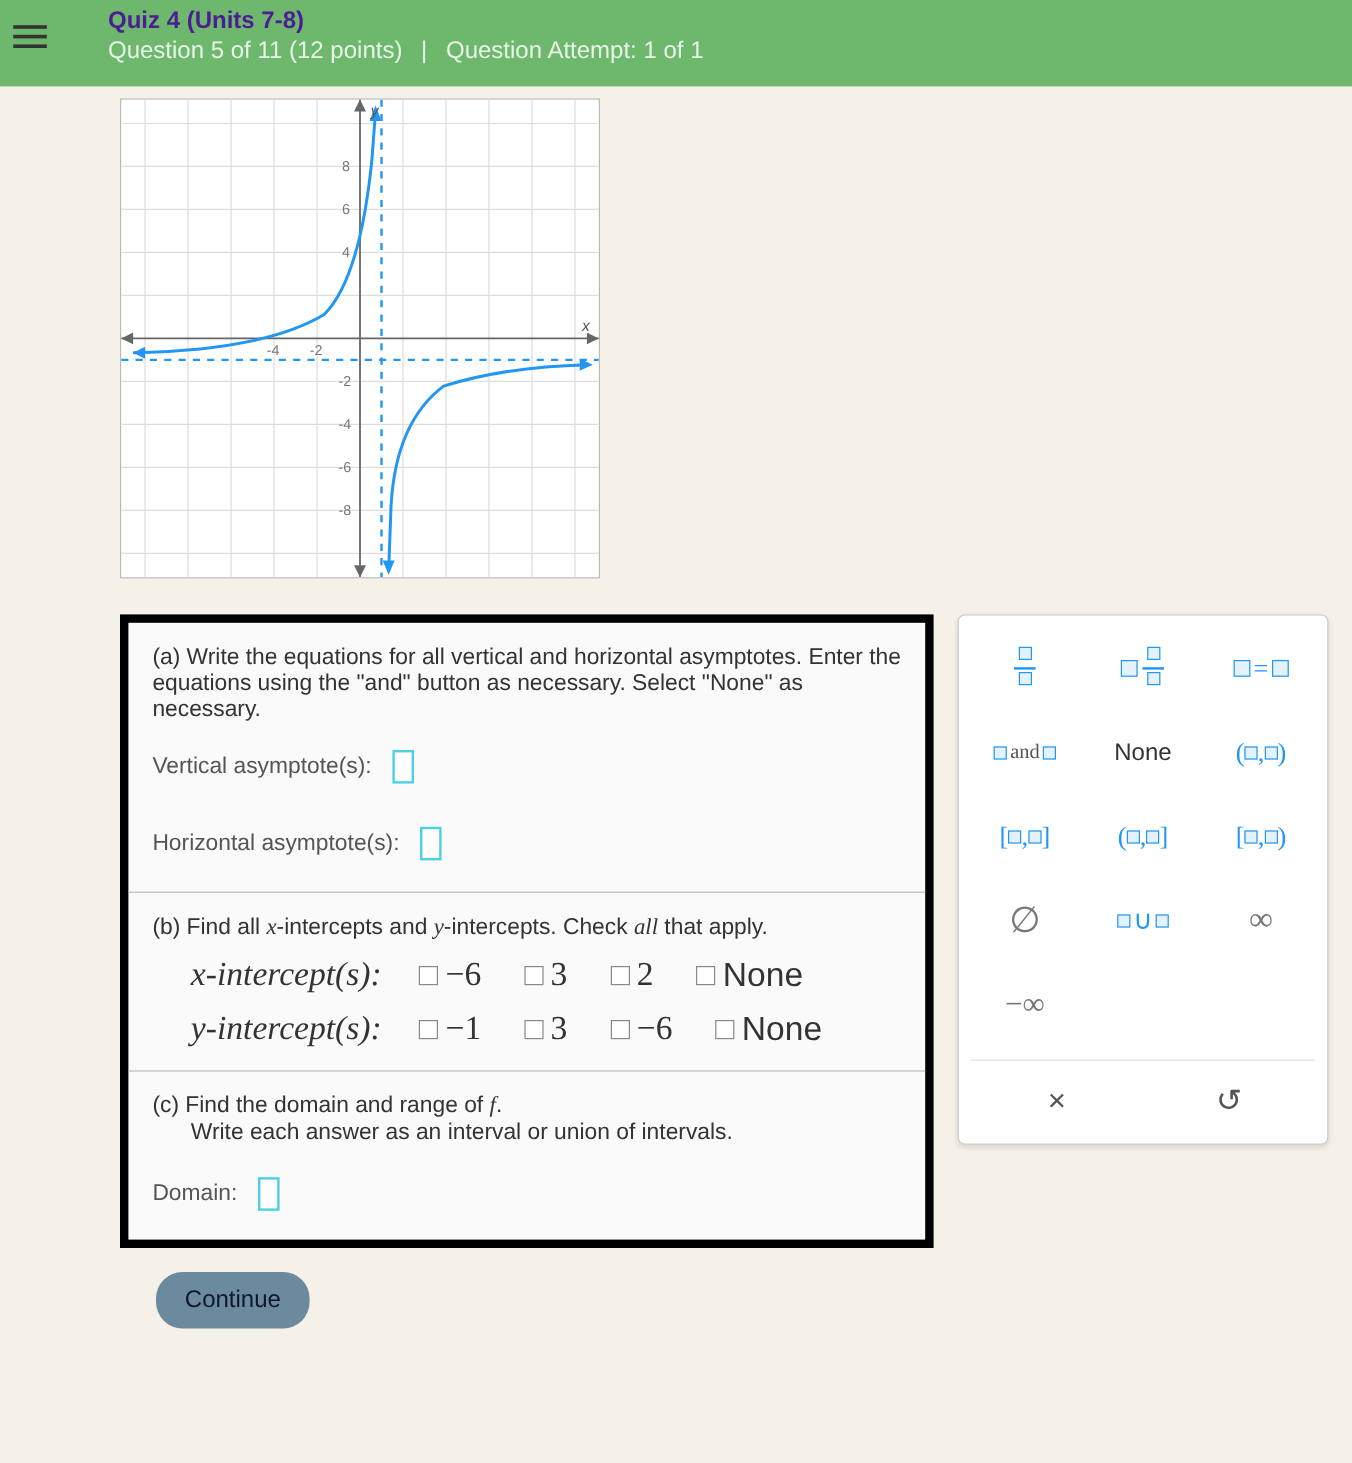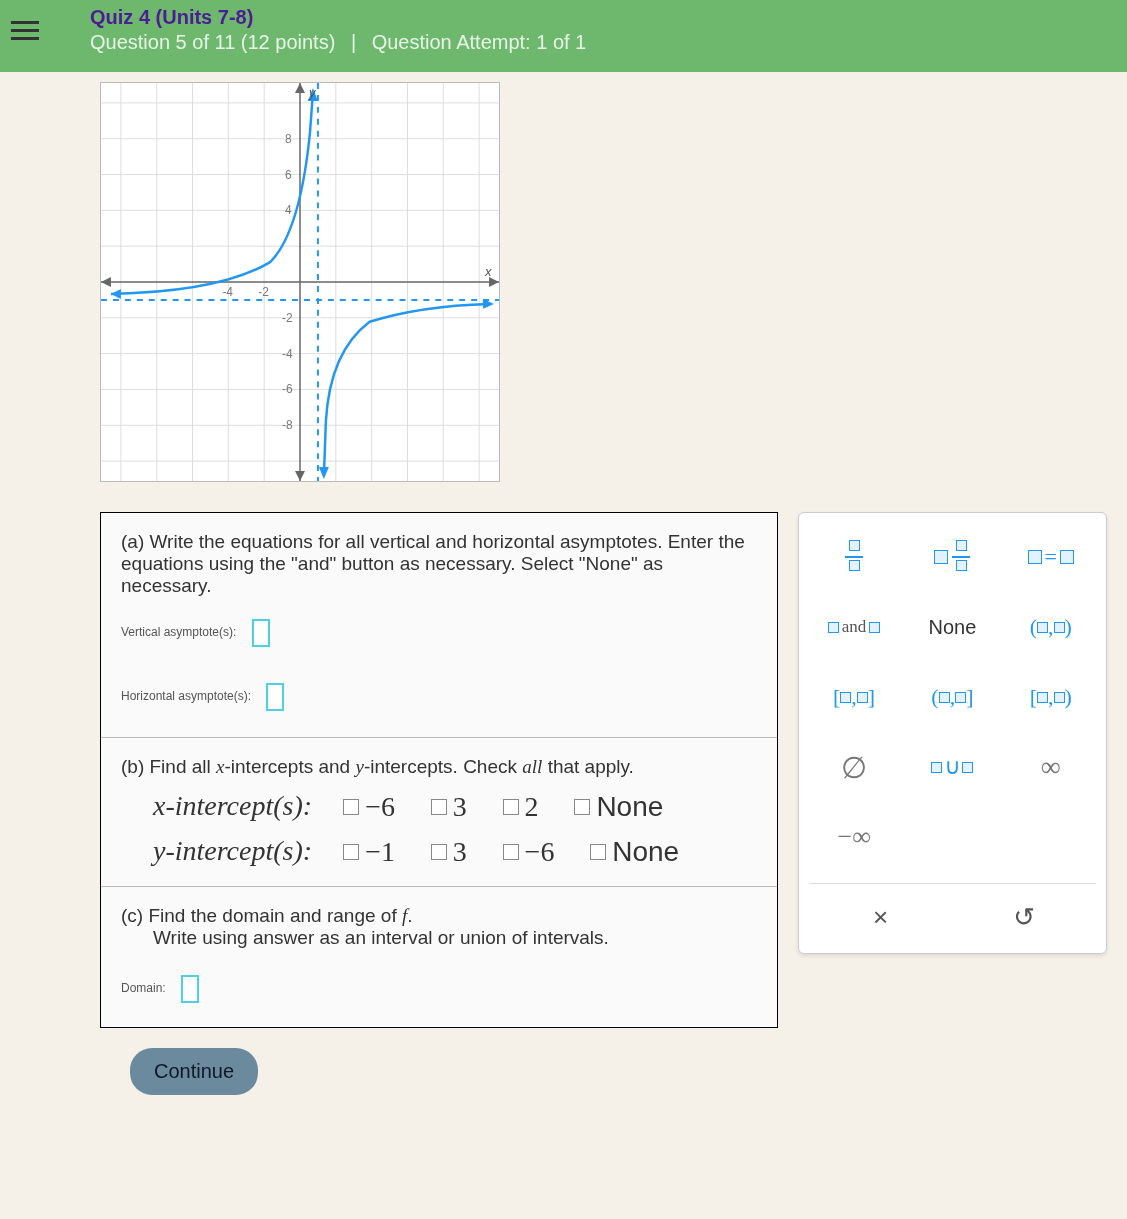--- a/index.html
+++ b/index.html
@@ -8,26 +8,26 @@
 .hamburger { width: 50px; height: 60px; display: flex; flex-direction: column; justify-content: center; align-items: center; gap: 5px; cursor: pointer; }
 .hamburger span { display: block; width: 28px; height: 3px; background: #333; }
 .top-text { margin-left: 40px; }
 .quiz-title { font-size: 20px; font-weight: bold; color: #4c1d95; margin-bottom: 2px; }
 .question-info { font-size: 20px; color: #e8f5e8; }
 .divider-v { display: inline-block; margin: 0 10px; color: #e8f5e8; font-weight: 300; }
 .content-area { padding: 10px 20px 20px 100px; }
 .graph-box { width: 400px; height: 400px; background: #fff; border: 1px solid #bbb; position: relative; margin-bottom: 30px; }
 .graph-box svg { width: 100%; height: 100%; }
 .main-row { display: flex; gap: 20px; align-items: flex-start; }
-.questions-col { width: 680px; border: 1px solid #000000; background: #fafafa; }
+.questions-col { width: 680px; border: 7px solid #000000; background: #fafafa; }
 .q-section { border-bottom: 1px solid #bbb; padding: 18px 20px; font-size: 19px; color: #333; }
 .q-section:last-child { border-bottom: none; }
 .q-label { display: inline; }
 .sub-content { margin-left: 32px; margin-top: 18px; }
-.asymptote-row { margin: 22px 0 0 0; font-size: 12px; color: #555; }
+.asymptote-row { margin: 22px 0 0 0; font-size: 19px; color: #555; }
 .input-box { display: inline-block; width: 18px; height: 28px; border: 2px solid #4dd0e1; background: #fff; vertical-align: middle; margin-left: 12px; }
 .intercept-row { margin: 12px 0 0 32px; font-size: 28px; color: #333; }
 .chk { display: inline-block; width: 16px; height: 16px; border: 1px solid #888; background: #fff; vertical-align: middle; margin-right: 6px; }
 .opt { display: inline-flex; align-items: center; margin-right: 28px; font-family: Georgia, serif; }
 .italic { font-style: italic; font-family: Georgia, serif; }
 .toolbar { width: 310px; background: #fff; border: 1px solid #ccc; border-radius: 6px; padding: 20px 10px; box-shadow: 0 2px 4px rgba(0,0,0,0.1); }
 .tool-grid { display: grid; grid-template-columns: repeat(3, 1fr); gap: 22px 8px; }
 .tool-cell { display: flex; align-items: center; justify-content: center; height: 48px; font-size: 22px; color: #2196f3; cursor: pointer; font-family: Georgia, serif; }
 .tool-cell.gray { color: #777; }
 .tool-cell.plain { color: #333; font-size: 20px; font-family: Arial; }
@@ -176,21 +176,21 @@
           <span class="opt" style="font-family:Arial;">
               <span class="chk"></span>
               <span>None</span>
             </span>
         </div>
       </div>
 
       <div class="q-section">
         <span class="q-label">(c)</span>
         <span><span>Find the domain and range of </span><span class="italic">f</span>.</span><br>
-        <span style="margin-left:32px;display:inline-block;">Write using answer as an interval or union of intervals.</span>
+        <span style="margin-left:32px;display:inline-block;">Write each answer as an interval or union of intervals.</span>
         <div class="asymptote-row sub-content" style="margin-top:26px;margin-bottom:6px;">
           <span>Domain:</span>
           <span class="input-box"></span>
         </div>
       </div>
 
     </div>
 
     <div class="toolbar">
       <div class="tool-grid">

